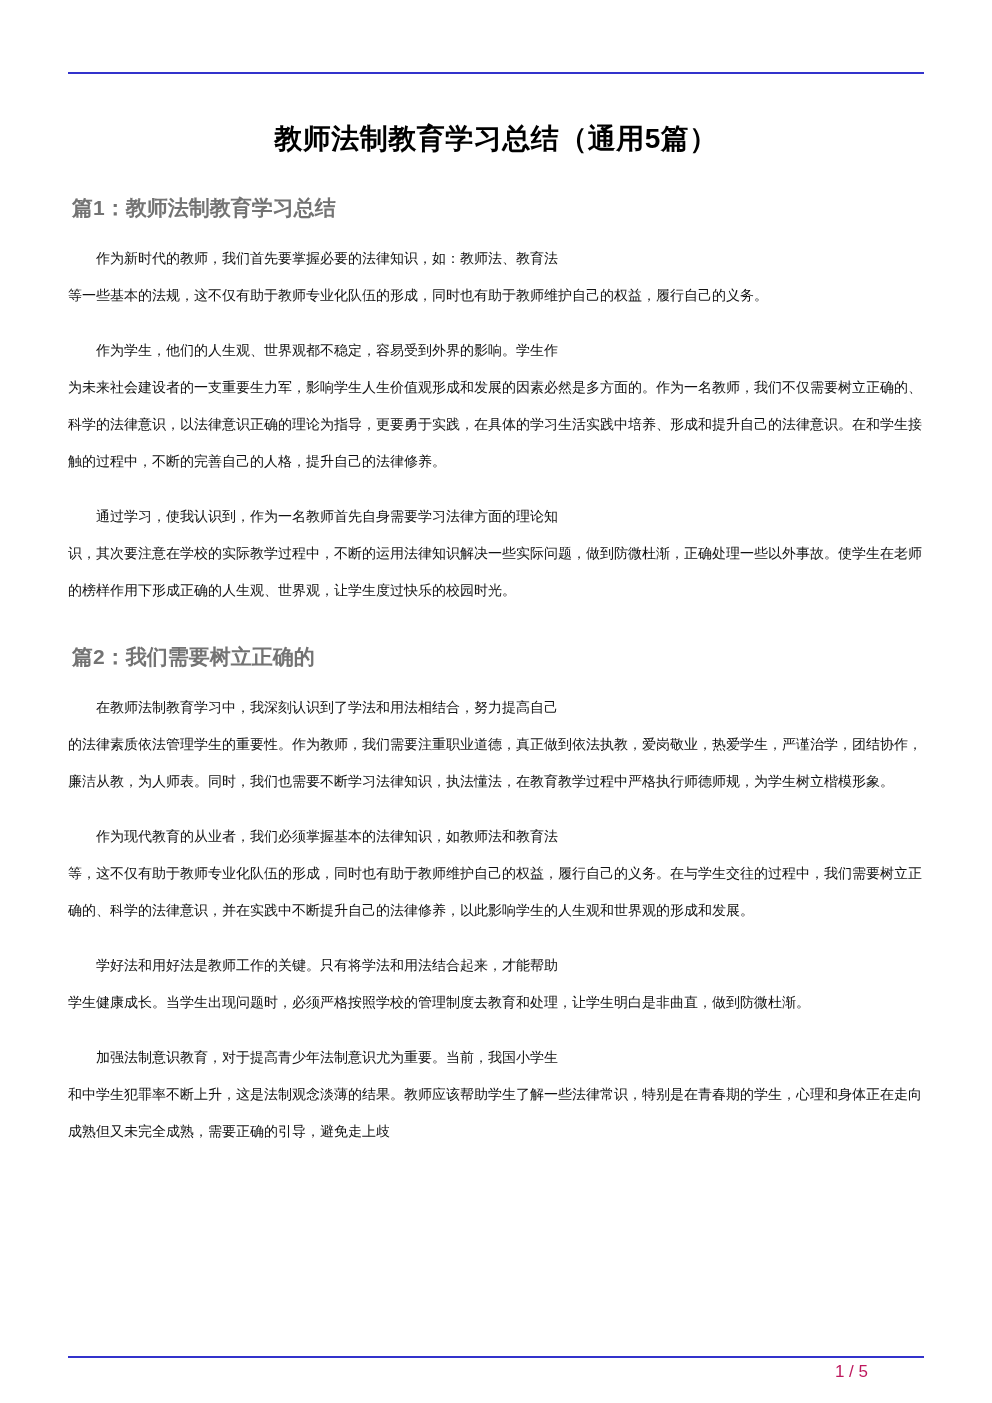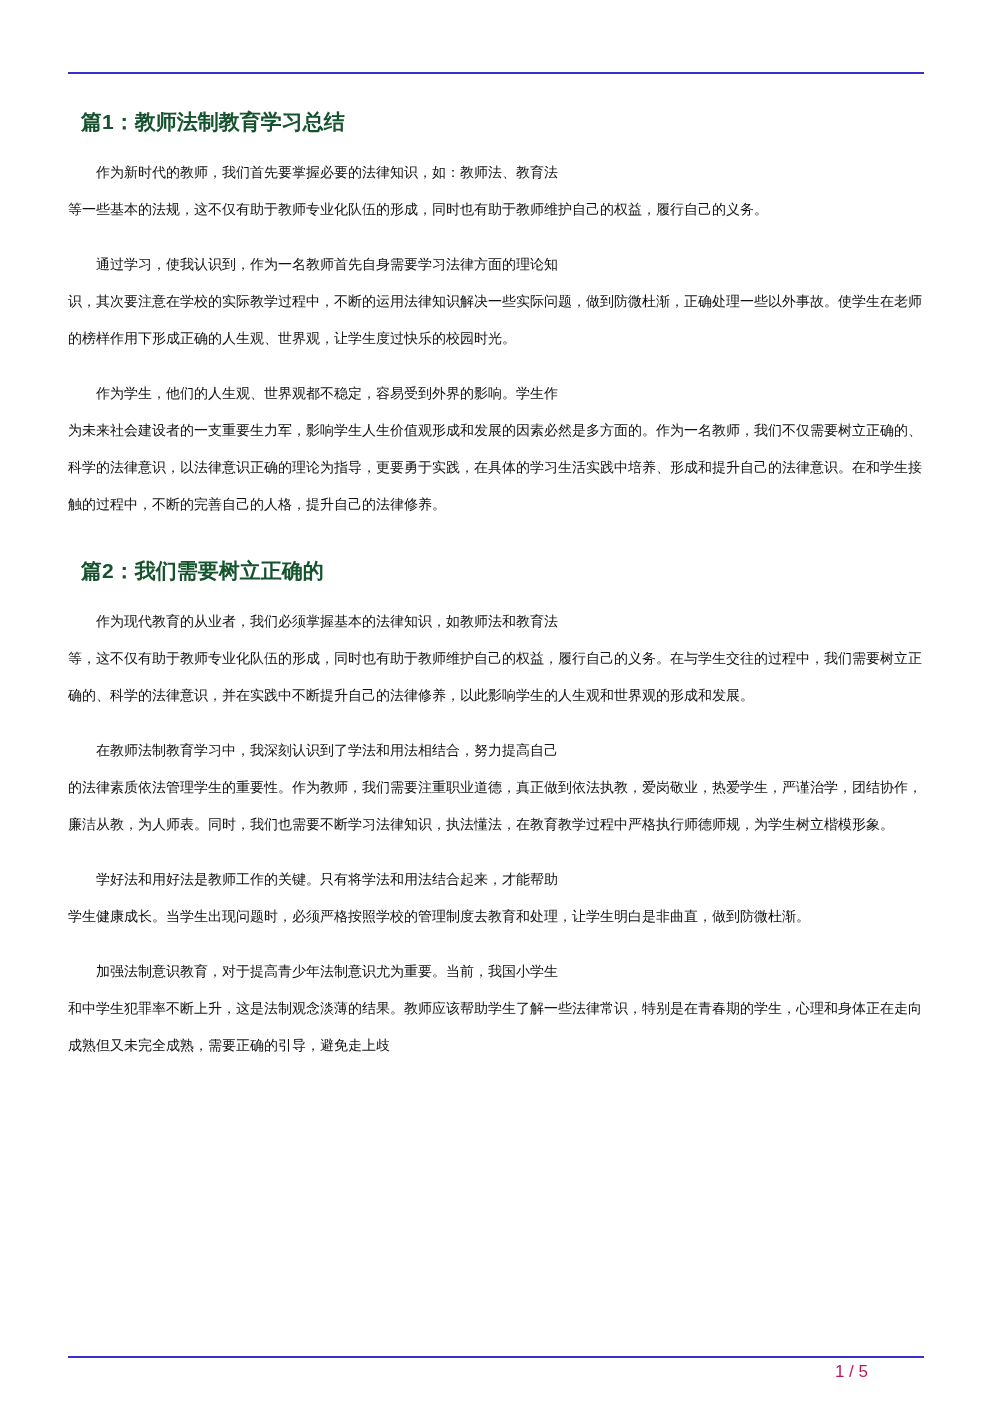--- a/index.html
+++ b/index.html
@@ -37,25 +37,25 @@
   .doc-title {
     margin: 44px 0 0 0;
     text-align: center;
     font-size: 28px;
     line-height: 42px;
     font-weight: 700;
     color: #000000;
     letter-spacing: 0.5px;
   }
   .section-heading {
-    margin: 34px 0 12px 13px;
+    margin: 34px 0 12px 4px;
     font-size: 21px;
     line-height: 28px;
     font-weight: 700;
-    color: #14532d;
+    color: #737373;
   }
   .para {
     margin: 18px 0;
     font-size: 14px;
     line-height: 37px;
     color: #111111;
     text-indent: 2em;
     white-space: pre-wrap;
     word-break: break-all;
   }
@@ -70,37 +70,38 @@
 </style>
 </head>
 <body>
 
 <div class="page">
 
   <div class="rule rule-top"></div>
 
   <div class="content">
 
+    <h1 class="doc-title">教师法制教育学习总结（通用5篇）</h1>
 
     <section>
       <h2 class="section-heading">篇1：教师法制教育学习总结</h2>
       <p class="para">作为新时代的教师，我们首先要掌握必要的法律知识，如：教师法、教育法
 等一些基本的法规，这不仅有助于教师专业化队伍的形成，同时也有助于教师维护自己的权益，履行自己的义务。</p>
+      <p class="para">作为学生，他们的人生观、世界观都不稳定，容易受到外界的影响。学生作
+为未来社会建设者的一支重要生力军，影响学生人生价值观形成和发展的因素必然是多方面的。作为一名教师，我们不仅需要树立正确的、科学的法律意识，以法律意识正确的理论为指导，更要勇于实践，在具体的学习生活实践中培养、形成和提升自己的法律意识。在和学生接触的过程中，不断的完善自己的人格，提升自己的法律修养。</p>
       <p class="para">通过学习，使我认识到，作为一名教师首先自身需要学习法律方面的理论知
 识，其次要注意在学校的实际教学过程中，不断的运用法律知识解决一些实际问题，做到防微杜渐，正确处理一些以外事故。使学生在老师的榜样作用下形成正确的人生观、世界观，让学生度过快乐的校园时光。</p>
-      <p class="para">作为学生，他们的人生观、世界观都不稳定，容易受到外界的影响。学生作
-为未来社会建设者的一支重要生力军，影响学生人生价值观形成和发展的因素必然是多方面的。作为一名教师，我们不仅需要树立正确的、科学的法律意识，以法律意识正确的理论为指导，更要勇于实践，在具体的学习生活实践中培养、形成和提升自己的法律意识。在和学生接触的过程中，不断的完善自己的人格，提升自己的法律修养。</p>
     </section>
 
     <section>
       <h2 class="section-heading">篇2：我们需要树立正确的</h2>
+      <p class="para">在教师法制教育学习中，我深刻认识到了学法和用法相结合，努力提高自己
+的法律素质依法管理学生的重要性。作为教师，我们需要注重职业道德，真正做到依法执教，爱岗敬业，热爱学生，严谨治学，团结协作，廉洁从教，为人师表。同时，我们也需要不断学习法律知识，执法懂法，在教育教学过程中严格执行师德师规，为学生树立楷模形象。</p>
       <p class="para">作为现代教育的从业者，我们必须掌握基本的法律知识，如教师法和教育法
 等，这不仅有助于教师专业化队伍的形成，同时也有助于教师维护自己的权益，履行自己的义务。在与学生交往的过程中，我们需要树立正确的、科学的法律意识，并在实践中不断提升自己的法律修养，以此影响学生的人生观和世界观的形成和发展。</p>
-      <p class="para">在教师法制教育学习中，我深刻认识到了学法和用法相结合，努力提高自己
-的法律素质依法管理学生的重要性。作为教师，我们需要注重职业道德，真正做到依法执教，爱岗敬业，热爱学生，严谨治学，团结协作，廉洁从教，为人师表。同时，我们也需要不断学习法律知识，执法懂法，在教育教学过程中严格执行师德师规，为学生树立楷模形象。</p>
       <p class="para">学好法和用好法是教师工作的关键。只有将学法和用法结合起来，才能帮助
 学生健康成长。当学生出现问题时，必须严格按照学校的管理制度去教育和处理，让学生明白是非曲直，做到防微杜渐。</p>
       <p class="para">加强法制意识教育，对于提高青少年法制意识尤为重要。当前，我国小学生
 和中学生犯罪率不断上升，这是法制观念淡薄的结果。教师应该帮助学生了解一些法律常识，特别是在青春期的学生，心理和身体正在走向成熟但又未完全成熟，需要正确的引导，避免走上歧</p>
     </section>
 
   </div>
 
   <div class="rule rule-bottom"></div>
 

